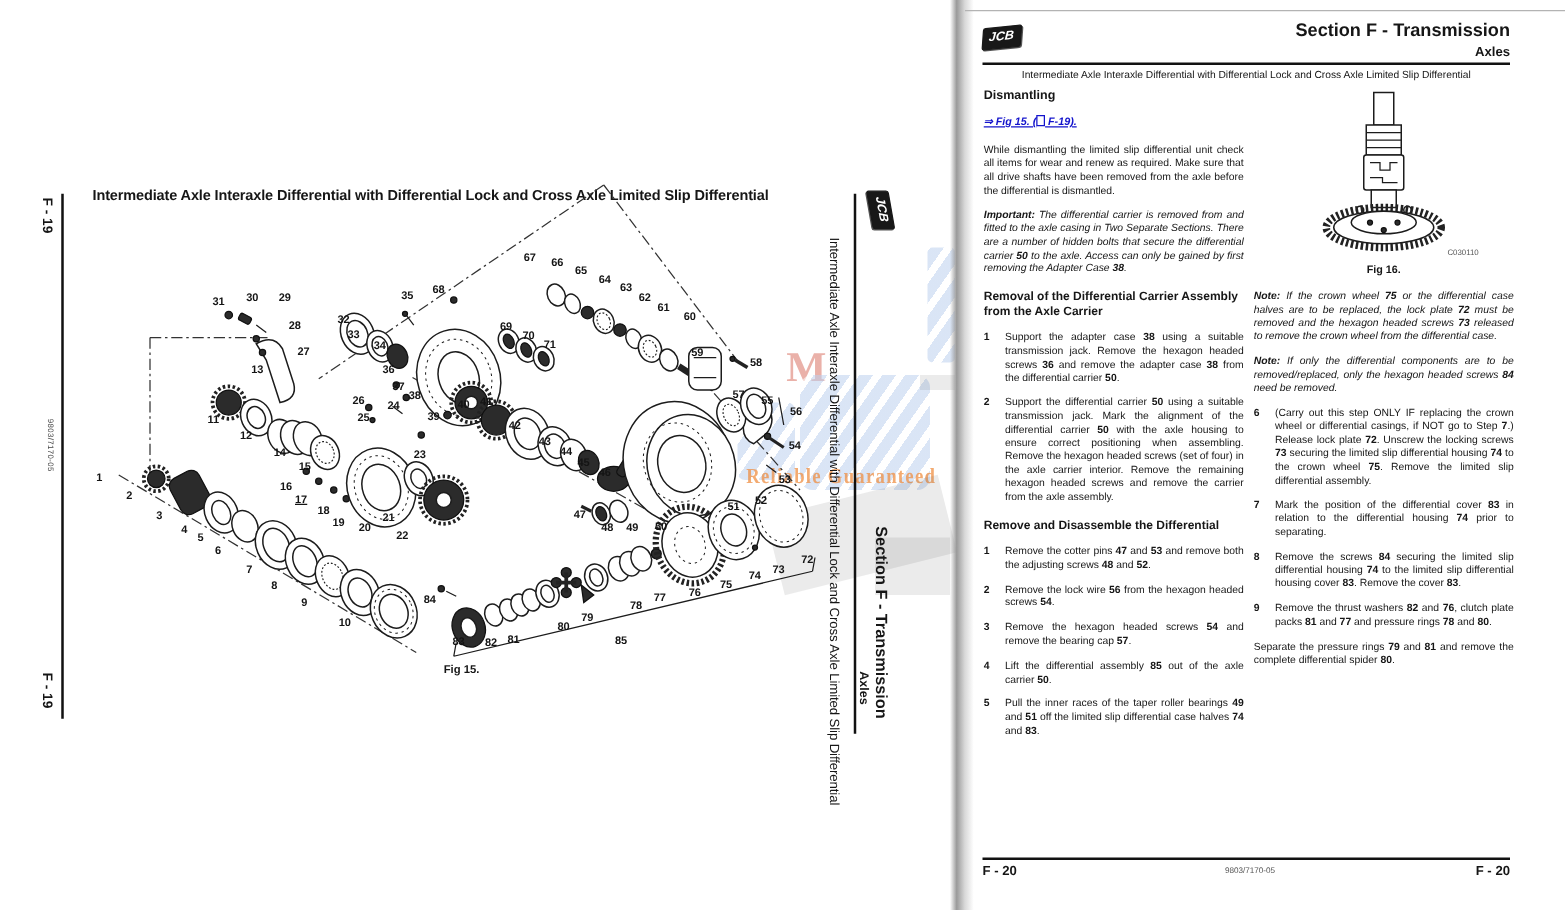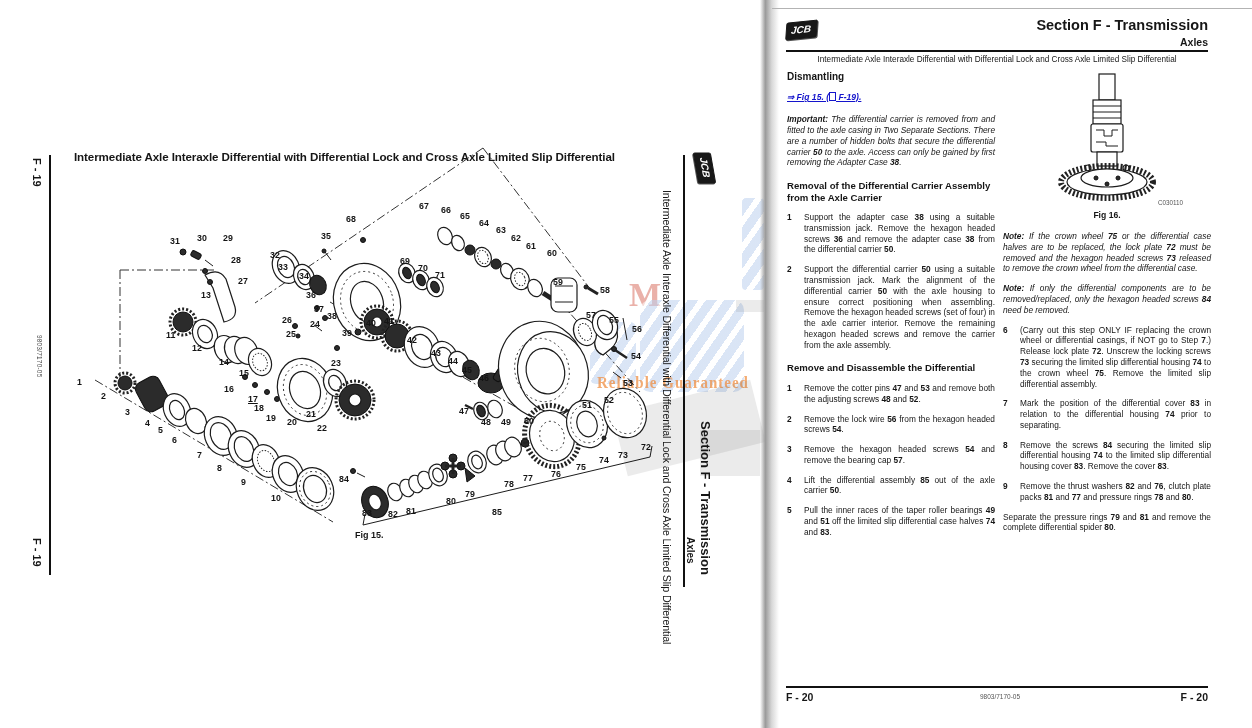--- a/index.html
+++ b/index.html
@@ -373,21 +373,21 @@
       <span class="plabel" style="left: 197px; top: 450px;">7</span>
       <span class="plabel" style="left: 217px; top: 463px;">8</span>
       <span class="plabel" style="left: 241px; top: 477px;">9</span>
       <span class="plabel" style="left: 271px; top: 493px;">10</span>
       <span class="plabel" style="left: 166px; top: 330px;">11</span>
       <span class="plabel" style="left: 192px; top: 343px;">12</span>
       <span class="plabel" style="left: 201px; top: 290px;">13</span>
       <span class="plabel" style="left: 219px; top: 357px;">14</span>
       <span class="plabel" style="left: 239px; top: 368px;">15</span>
       <span class="plabel" style="left: 224px; top: 384px;">16</span>
-      <span class="plabel" style="left: 248px; top: 394px; text-decoration: underline;">17</span>
+      <span class="plabel" style="left: 236px; top: 394px; text-decoration: underline;">17</span>
       <span class="plabel" style="left: 254px; top: 403px;">18</span>
       <span class="plabel" style="left: 266px; top: 413px;">19</span>
       <span class="plabel" style="left: 287px; top: 417px;">20</span>
       <span class="plabel" style="left: 306px; top: 409px;">21</span>
       <span class="plabel" style="left: 317px; top: 423px;">22</span>
       <span class="plabel" style="left: 331px; top: 358px;">23</span>
       <span class="plabel" style="left: 310px; top: 319px;">24</span>
       <span class="plabel" style="left: 286px; top: 329px;">25</span>
       <span class="plabel" style="left: 282px; top: 315px;">26</span>
       <span class="plabel" style="left: 238px; top: 276px;">27</span>
@@ -424,21 +424,21 @@
       <span class="plabel" style="left: 600px; top: 285px;">58</span>
       <span class="plabel" style="left: 553px; top: 277px;">59</span>
       <span class="plabel" style="left: 547px; top: 248px;">60</span>
       <span class="plabel" style="left: 526px; top: 241px;">61</span>
       <span class="plabel" style="left: 511px; top: 233px;">62</span>
       <span class="plabel" style="left: 496px; top: 225px;">63</span>
       <span class="plabel" style="left: 479px; top: 218px;">64</span>
       <span class="plabel" style="left: 460px; top: 211px;">65</span>
       <span class="plabel" style="left: 441px; top: 205px;">66</span>
       <span class="plabel" style="left: 419px; top: 201px;">67</span>
-      <span class="plabel" style="left: 346px; top: 214px;">68</span>
+      <span class="plabel" style="left: 346px; top: 226px;">68</span>
       <span class="plabel" style="left: 400px; top: 256px;">69</span>
       <span class="plabel" style="left: 418px; top: 263px;">70</span>
       <span class="plabel" style="left: 435px; top: 270px;">71</span>
       <span class="plabel" style="left: 641px; top: 442px;">72</span>
       <span class="plabel" style="left: 618px; top: 450px;">73</span>
       <span class="plabel" style="left: 599px; top: 455px;">74</span>
       <span class="plabel" style="left: 576px; top: 462px;">75</span>
       <span class="plabel" style="left: 551px; top: 469px;">76</span>
       <span class="plabel" style="left: 523px; top: 473px;">77</span>
       <span class="plabel" style="left: 504px; top: 479px;">78</span>
@@ -461,20 +461,21 @@
   <div class="abs" id="rp-section">Section F - Transmission</div>
   <div class="abs" id="rp-axles">Axles</div>
   <div class="abs" id="rp-header-rule"></div>
   <div class="abs" id="rp-subtitle">Intermediate Axle Interaxle Differential with Differential Lock and Cross Axle Limited Slip Differential</div>
 
   <div class="abs" id="rp-content">
 
     <div class="col">
       <div class="h-big">Dismantling</div>
       <div class="fig-link"><span>⇒ Fig 15. (</span><span class="doc-icon"></span><span> F-19).</span></div>
+      <div class="para rich">While dismantling the limited slip differential unit check all items for wear and renew as required. Make sure that all drive shafts have been removed from the axle before the differential is dismantled.</div>
       <div class="note rich"><b>Important:</b> The differential carrier is removed from and fitted to the axle casing in Two Separate Sections. There are a number of hidden bolts that secure the differential carrier <b>50</b> to the axle. Access can only be gained by first removing the Adapter Case <b>38</b>.</div>
       <div class="h-sec">Removal of the Differential Carrier Assembly from the Axle Carrier</div>
       <div>
           <div class="step">
             <span class="sn">1</span>
             <span class="st rich">Support the adapter case <b>38</b> using a suitable transmission jack. Remove the hexagon headed screws <b>36</b> and remove the adapter case <b>38</b> from the differential carrier <b>50</b>.</span>
           </div>
           <div class="step">
             <span class="sn">2</span>
             <span class="st rich">Support the differential carrier <b>50</b> using a suitable transmission jack. Mark the alignment of the differential carrier <b>50</b> with the axle housing to ensure correct positioning when assembling. Remove the hexagon headed screws (set of four) in the axle carrier interior. Remove the remaining hexagon headed screws and remove the carrier from the axle assembly.</span>

